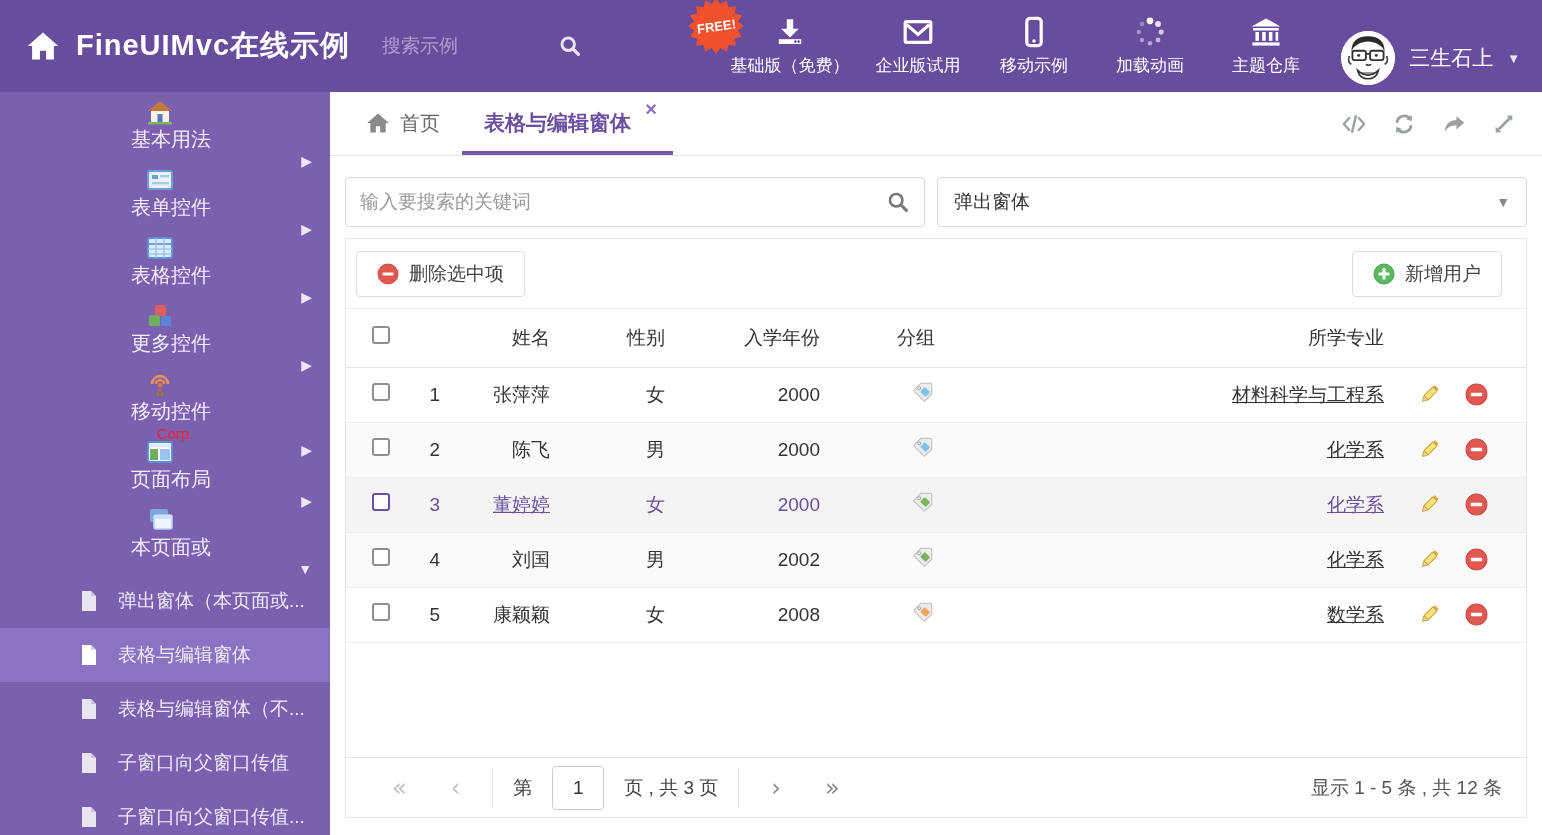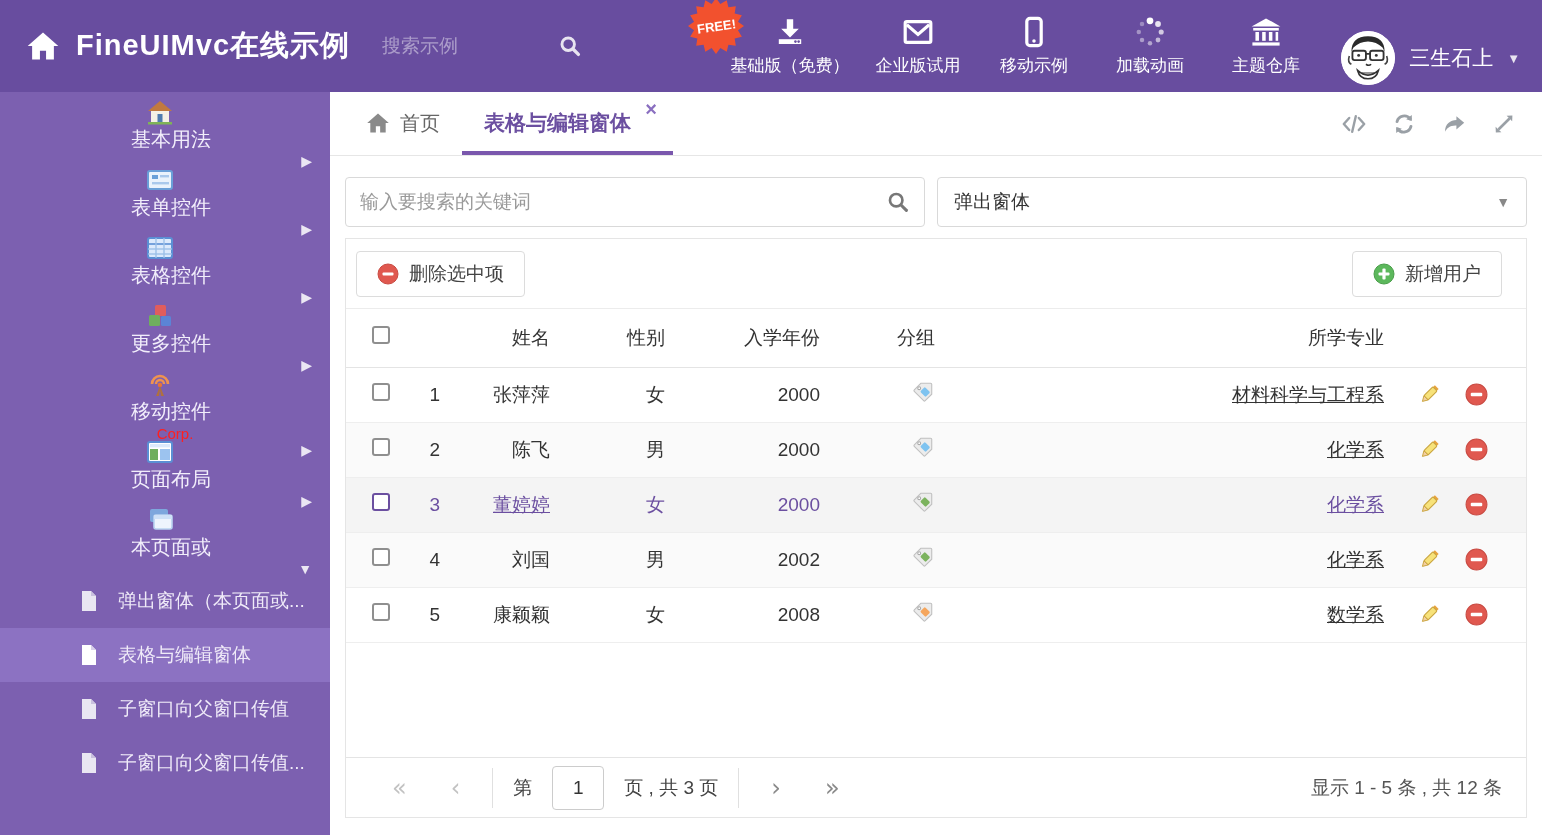--- a/index.html
+++ b/index.html
@@ -303,20 +303,27 @@
         <path d="M13 1 l5 5 h-5 Z" fill="#c9c0de"></path>
       </svg>
     <span>弹出窗体（本页面或...</span>
   </div>
   <div class="side-sub selected">
     <svg viewBox="0 0 22 22">
         <path d="M4 1 h9 l5 5 v15 H4 Z" fill="#ffffff"></path>
         <path d="M13 1 l5 5 h-5 Z" fill="#d8d0ea"></path>
       </svg>
     <span>表格与编辑窗体</span>
+  </div>
+  <div class="side-sub">
+    <svg viewBox="0 0 22 22">
+        <path d="M4 1 h9 l5 5 v15 H4 Z" fill="#e9e6f2"></path>
+        <path d="M13 1 l5 5 h-5 Z" fill="#c9c0de"></path>
+      </svg>
+    <span>表格与编辑窗体（不...</span>
   </div>
   <div class="side-sub">
     <svg viewBox="0 0 22 22">
         <path d="M4 1 h9 l5 5 v15 H4 Z" fill="#e9e6f2"></path>
         <path d="M13 1 l5 5 h-5 Z" fill="#c9c0de"></path>
       </svg>
     <span>子窗口向父窗口传值</span>
   </div>
   <div class="side-sub">
     <svg viewBox="0 0 22 22">

